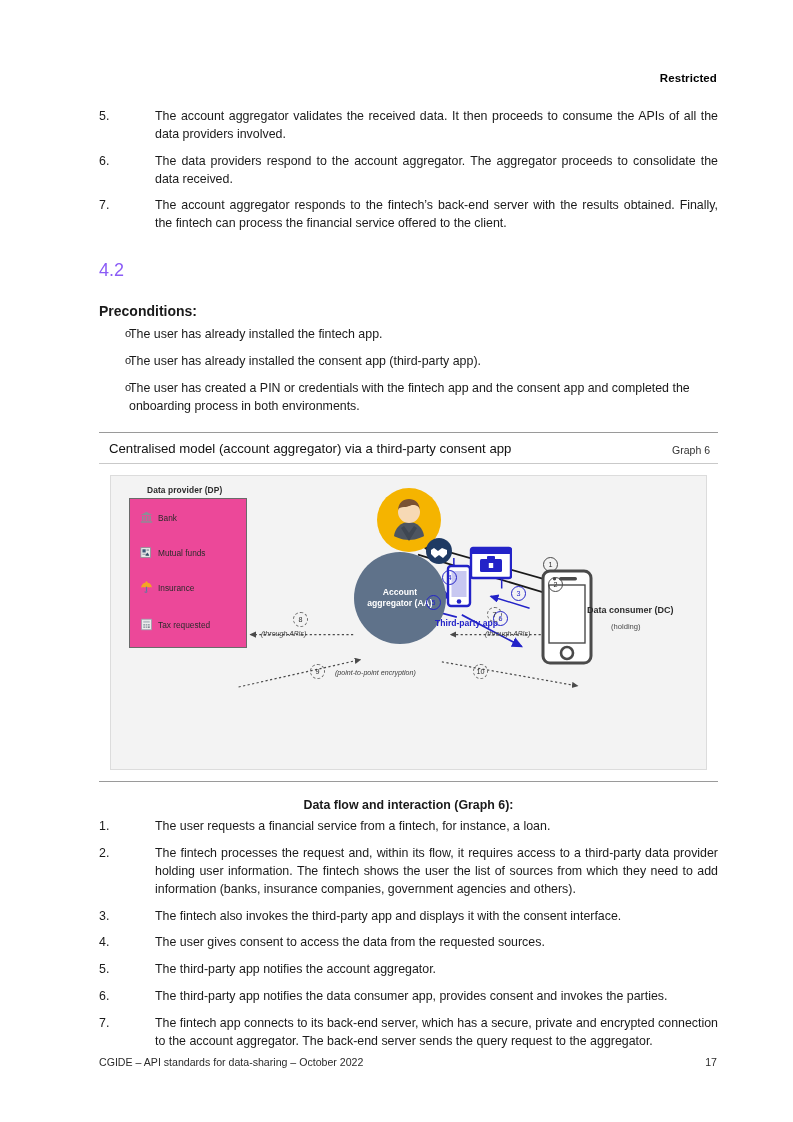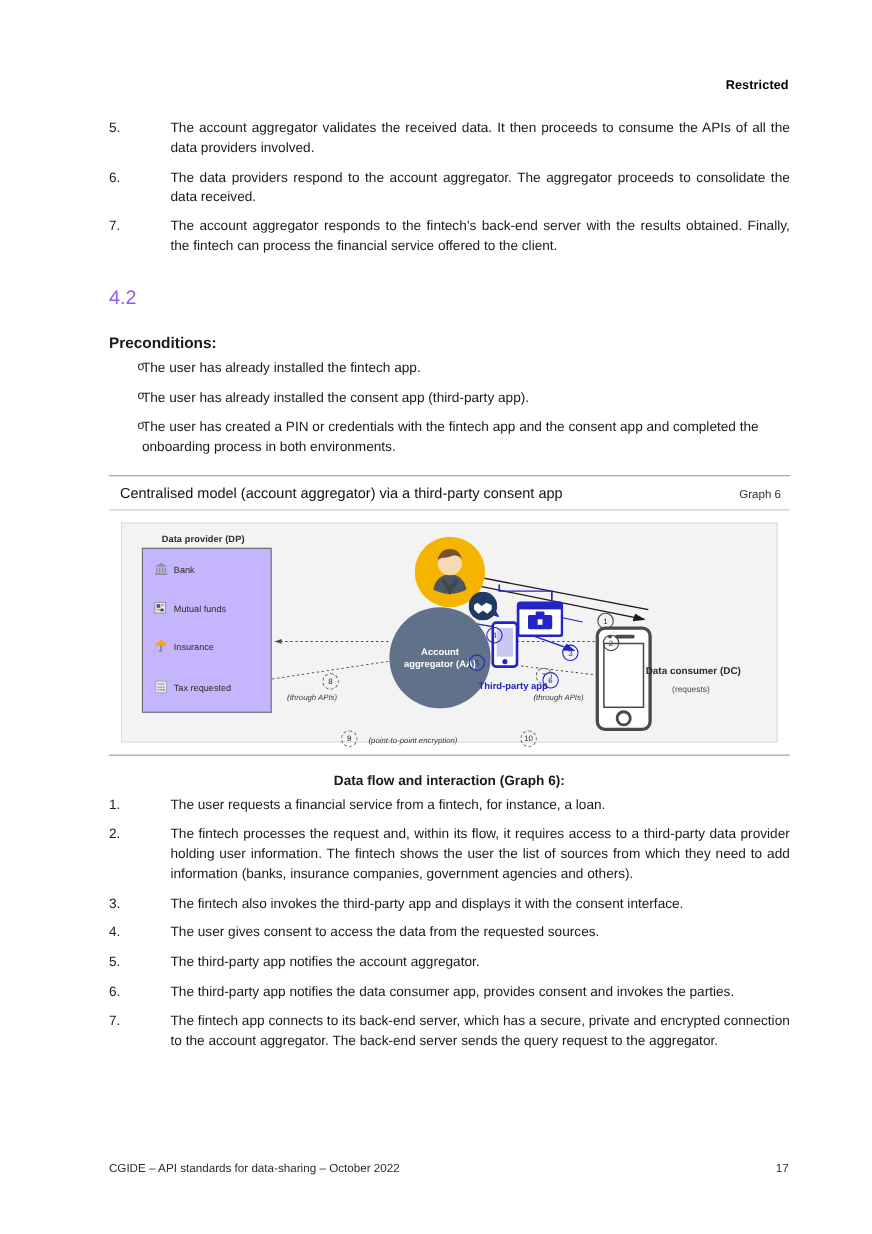--- a/index.html
+++ b/index.html
@@ -106,21 +106,21 @@
     padding: 8px 8px 7px 10px;
     border-bottom: 1px solid #c9c9c9;
   }
   .graph-title { font-size: 13.2px; color: #111; }
   .graph-label { font-size: 10.5px; color: #333; }
 
   .graph-canvas {
     position: relative;
     margin: 11px 0 0 11px;
     width: 597px;
-    height: 200px;
+    height: 295px;
     background: #f3f3f3;
     border: 1px solid #dcdcdc;
     box-sizing: border-box;
   }
   .rule-bottom {
     border-top: 1px solid #9a9a9a;
     margin-top: 11px;
   }
 
   
@@ -132,21 +132,21 @@
     font-weight: bold;
     color: #2b2b2b;
     letter-spacing: .1px;
   }
   .dp-box {
     position: absolute;
     left: 18px;
     top: 22px;
     width: 116px;
     height: 148px;
-    background: #c4b5fd;
+    background: #ec4899;
     border: 1px solid #6a6a6a;
   }
   .dp-item {
     position: absolute;
     left: 10px;
     display: flex;
     align-items: center;
     gap: 5px;
     font-size: 8.3px;
     color: #2b2b2b;
@@ -440,21 +440,21 @@
         <div class="tp-label">Third-party app</div>
 
         <svg style="position:absolute;left:430px;top:93px;width:52px;height:96px" viewBox="0 0 52 96">
           <rect x="2" y="2" width="48" height="92" rx="7" fill="#ffffff" stroke="#4a4a4a" stroke-width="3"></rect>
           <rect x="8" y="16" width="36" height="58" fill="#ffffff" stroke="#4a4a4a" stroke-width="1.4"></rect>
           <rect x="18" y="8" width="18" height="3.4" rx="1.7" fill="#4a4a4a"></rect>
           <circle cx="13.5" cy="9.7" r="1.7" fill="#4a4a4a"></circle>
           <circle cx="26" cy="84" r="6" fill="none" stroke="#4a4a4a" stroke-width="2.6"></circle>
         </svg>
         <div class="dc-label">Data consumer (DC)</div>
-        <div class="dc-sub">(requests)</div>
+        <div class="dc-sub">(holding)</div>
 
         <div class="flowlbl lbl-left">(through APIs)</div>
         <div class="flowlbl lbl-right">(through APIs)</div>
         <div class="flowlbl lbl-mid">(point-to-point encryption)</div>
 
         <div class="mk dark mk1">1</div>
         <div class="mk dark mk2">2</div>
         <div class="mk blue mk3">3</div>
         <div class="mk blue mk4">4</div>
         <div class="mk blue mk5">5</div>

